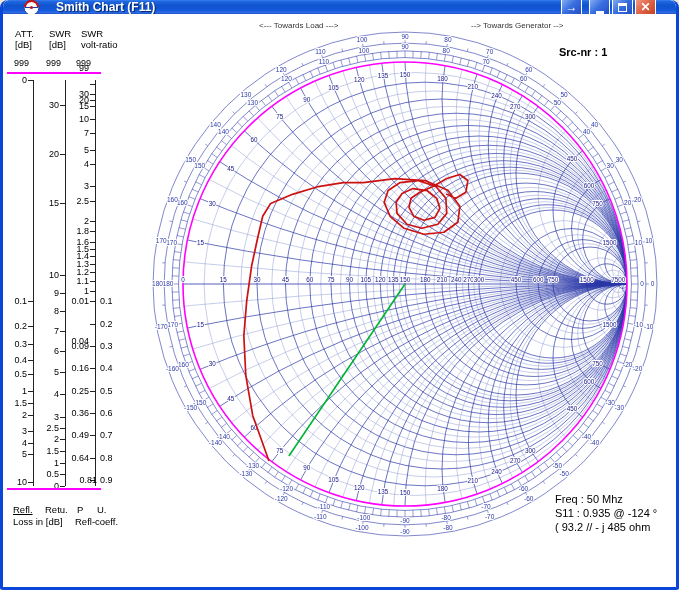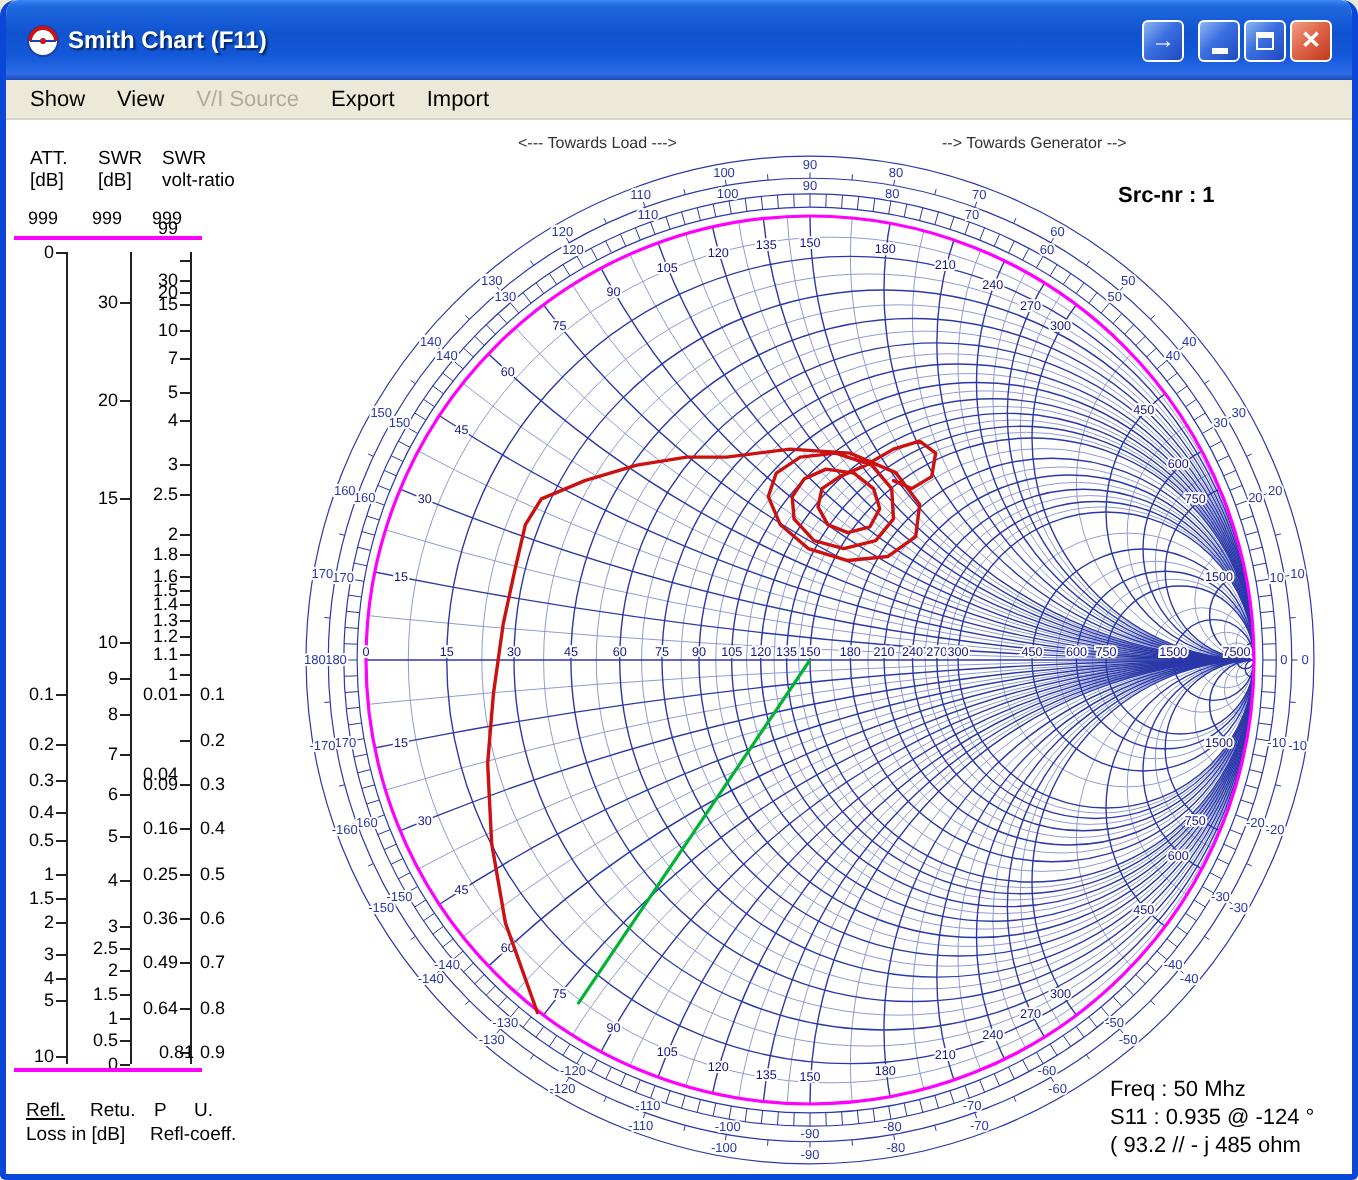--- a/index.html
+++ b/index.html
@@ -3,21 +3,21 @@
 <meta charset="utf-8">
 <style>
   * { margin:0; padding:0; box-sizing:border-box; }
   html,body { width:679px; height:590px; }
   body { font-family:"Liberation Sans",sans-serif; background:#ece9d8; }
 
   #window { position:relative; width:679px; height:590px;
     border:3px solid #0a46d8; border-top:none; border-radius:8px 8px 3px 3px;
     overflow:hidden; background:#fff; }
 
-  .titlebar { height:40px; display:flex; align-items:center; gap:4px; padding:0 10px;
+  .titlebar { height:14px; display:flex; align-items:center; gap:16px; padding:0 20px;
     background:linear-gradient(180deg,#3d86f5 0%,#2068e0 8%,#1053cf 40%,#1258d8 70%,#2f6ce8 92%,#1c4bb4 100%);
     border-radius:6px 6px 0 0; }
   .app-icon { width:17px; height:17px; display:inline-flex; }
   .title-text { flex:1; color:#fff; font-weight:bold; font-size:12px; text-shadow:1px 1px 1px #00245d; white-space:nowrap; }
   .win-buttons { display:flex; gap:2px; align-items:center; }
   .winbtn { width:21px; height:21px; border:1px solid #fff; border-radius:3px; padding:0;
     background:linear-gradient(135deg,#8db6f0 0%,#3a6fe0 45%,#1f49c0 100%);
     color:#fff; font-weight:bold; font-size:12px; line-height:18px; text-align:center; cursor:pointer;
     display:flex; align-items:center; justify-content:center; }
   .winbtn.nav { margin-right:5px; }
@@ -74,27 +74,20 @@
         </button>
       <button class="winbtn">
           <span class="glyph-max"></span>
         </button>
       <button class="winbtn close">
           <span>✕</span>
         </button>
     </span>
   </div>
 
-  <div class="menubar">
-      <span class="menu-item">Show</span>
-      <span class="menu-item">View</span>
-      <span class="menu-item disabled">V/I Source</span>
-      <span class="menu-item">Export</span>
-      <span class="menu-item">Import</span>
-    </div>
 
   <div class="client">
     <div id="rulers">
         <div class="rhead" style="left: 12px; top: 14px;">ATT.</div>
         <div class="rhead" style="left: 12px; top: 25px;">[dB]</div>
         <div class="rhead" style="left: 46px; top: 14px;">SWR</div>
         <div class="rhead" style="left: 46px; top: 25px;">[dB]</div>
         <div class="rhead" style="left: 78px; top: 14px;">SWR</div>
         <div class="rhead" style="left: 78px; top: 25px;">volt-ratio</div>
         <div class="rlabel" style="left: -4px; top: 44px;">999</div>

